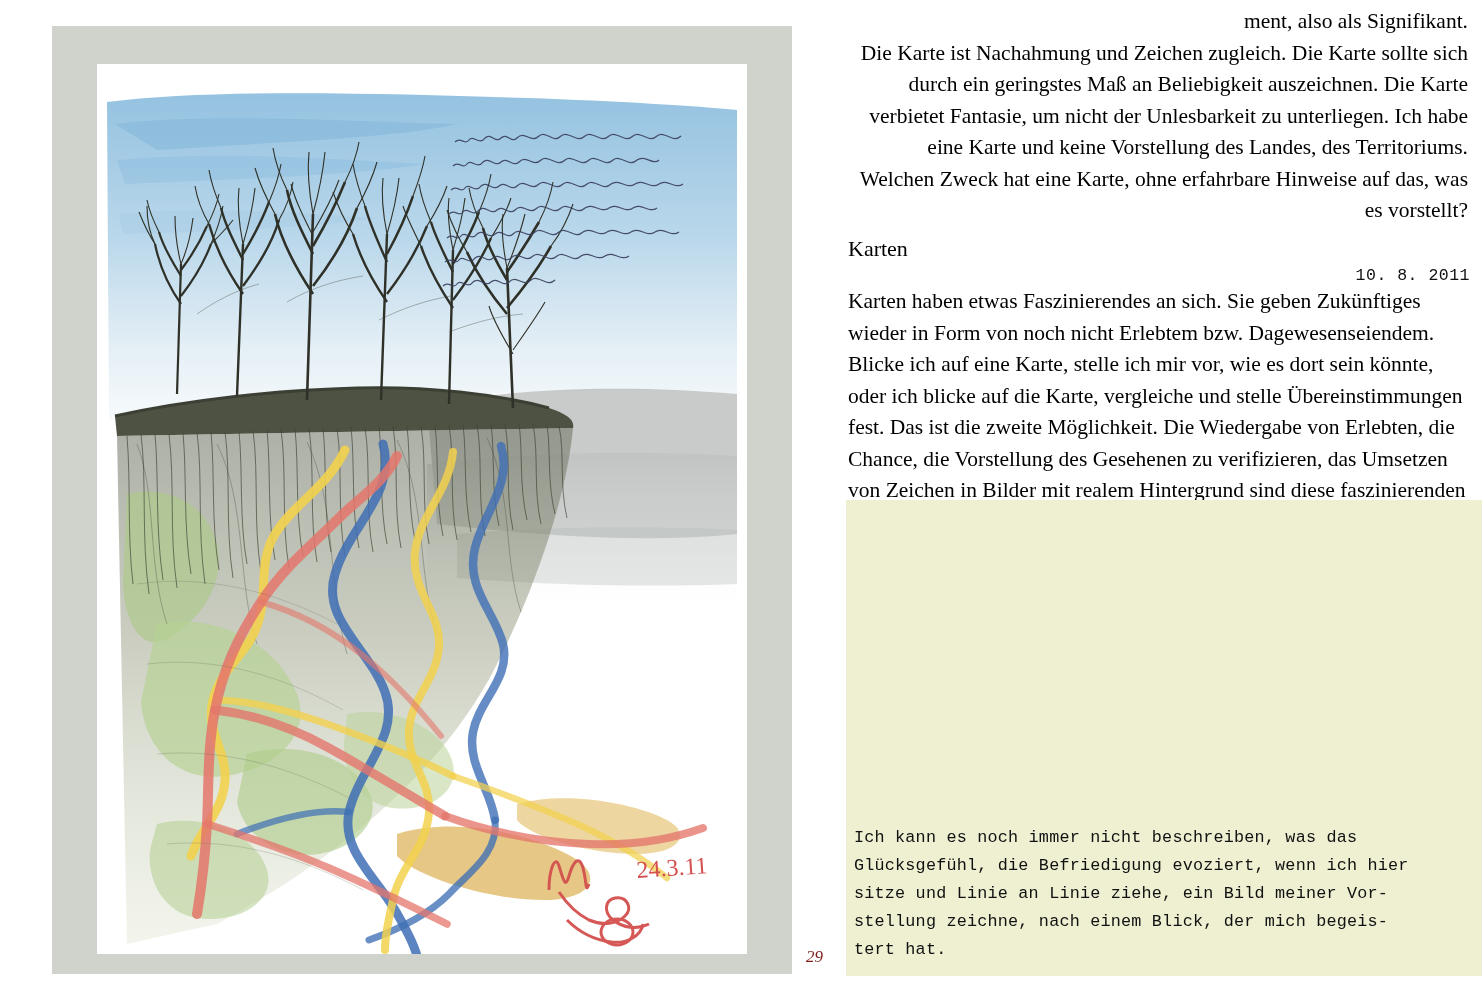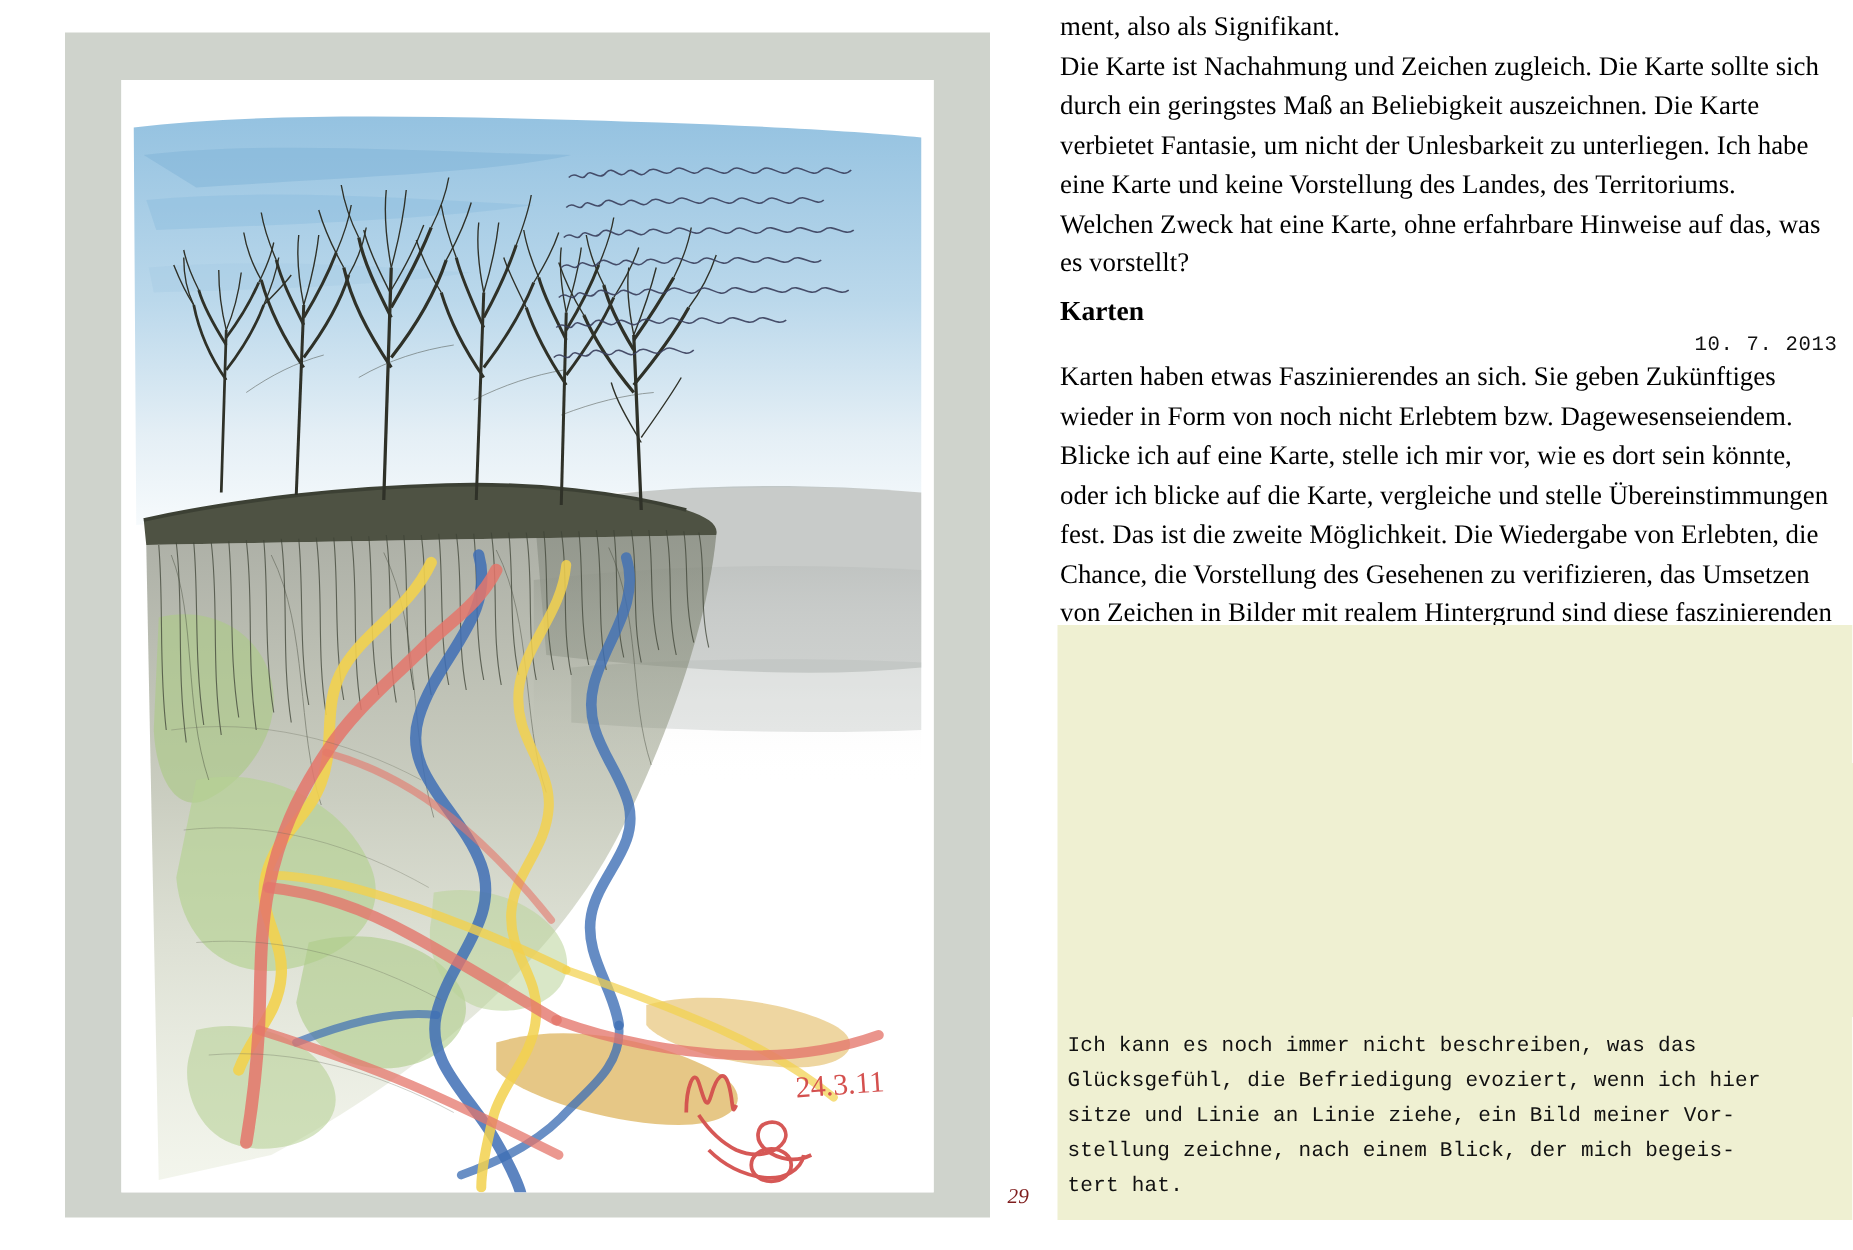--- a/index.html
+++ b/index.html
@@ -75,32 +75,32 @@
   }
   .body-text {
     position: absolute;
     left: 10px;
     top: 6px;
     width: 620px;
     font-family: "Liberation Serif", serif;
     font-size: 21.5px;
     line-height: 31.5px;
     color: #000000;
-    text-align: left;
+    text-align: right;
   }
   .body-text p {
     margin: 0;
     white-space: pre-line;
   }
   .section-head {
     position: absolute;
     left: 10px;
     top: 236px;
     font-family: "Liberation Serif", serif;
-    font-weight: bold;
+    font-weight: normal;
     font-size: 22px;
     color: #000;
   }
   .date-line {
     position: absolute;
     right: 12px;
     top: 266px;
     font-family: "Liberation Mono", monospace;
     font-size: 16.5px;
     letter-spacing: 0.5px;
@@ -406,21 +406,21 @@
 
   <div class="right-page">
 
     <div class="body-text">
       <p>ment, also als Signifikant.
 Die Karte ist Nachahmung und Zeichen zugleich. Die Karte sollte sich durch ein geringstes Maß an Beliebigkeit auszeichnen. Die Karte verbietet Fantasie, um nicht der Unlesbarkeit zu unterliegen. Ich habe eine Karte und keine Vorstellung des Landes, des Territoriums. Welchen Zweck hat eine Karte, ohne erfahrbare Hinweise auf das, was es vorstellt?</p>
     </div>
 
     <div class="section-head">Karten</div>
 
-    <div class="date-line">10. 7. 2013</div>
+    <div class="date-line">10. 8. 2011</div>
 
     <div class="body-text-2">
       <p>Karten haben etwas Faszinierendes an sich. Sie geben Zukünftiges wieder in Form von noch nicht Erlebtem bzw. Dagewesenseiendem. Blicke ich auf eine Karte, stelle ich mir vor, wie es dort sein könnte, oder ich blicke auf die Karte, vergleiche und stelle Übereinstimmungen fest. Das ist die zweite Möglichkeit. Die Wiedergabe von Erlebten, die Chance, die Vorstellung des Gesehenen zu verifizieren, das Umsetzen von Zeichen in Bilder mit realem Hintergrund sind diese faszinierenden Elemente von Karten. Sie</p>
     </div>
 
     <div class="note-box">
       <div class="note-text">Ich kann es noch immer nicht beschreiben, was das
 Glücksgefühl, die Befriedigung evoziert, wenn ich hier
 sitze und Linie an Linie ziehe, ein Bild meiner Vor-
 stellung zeichne, nach einem Blick, der mich begeis-

